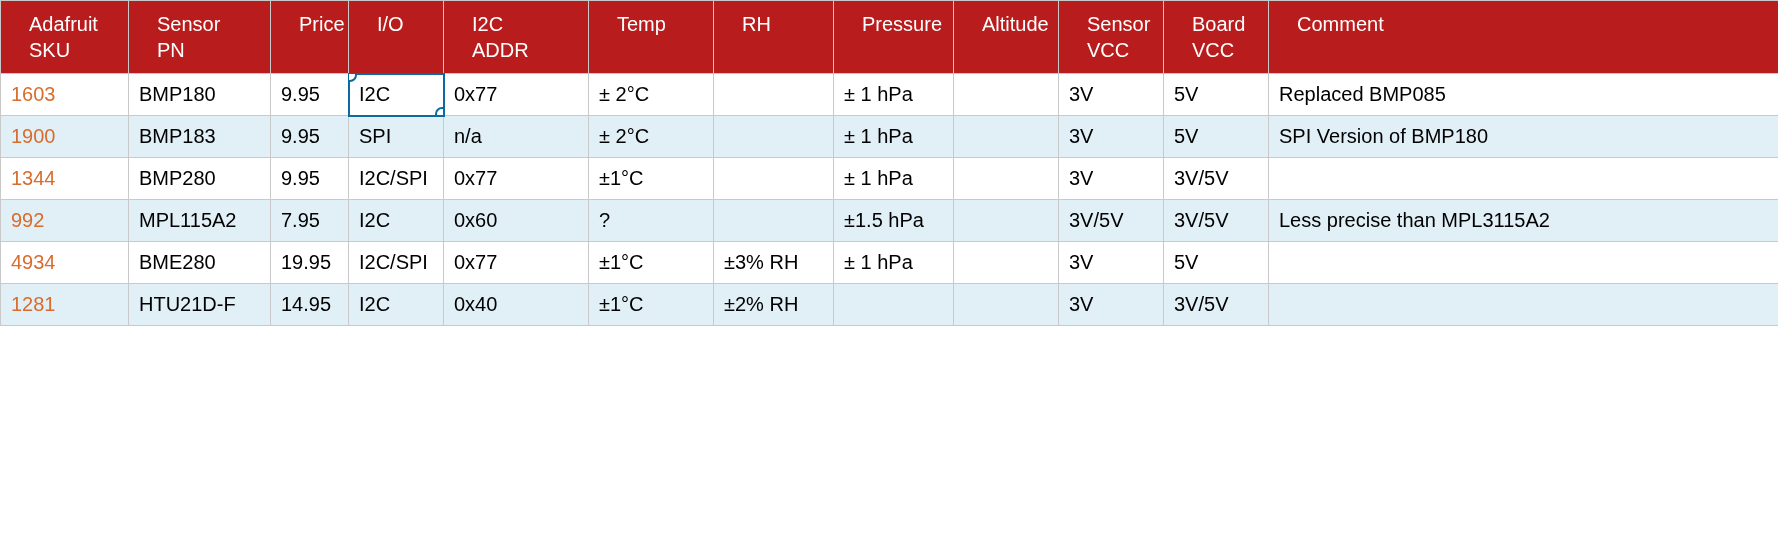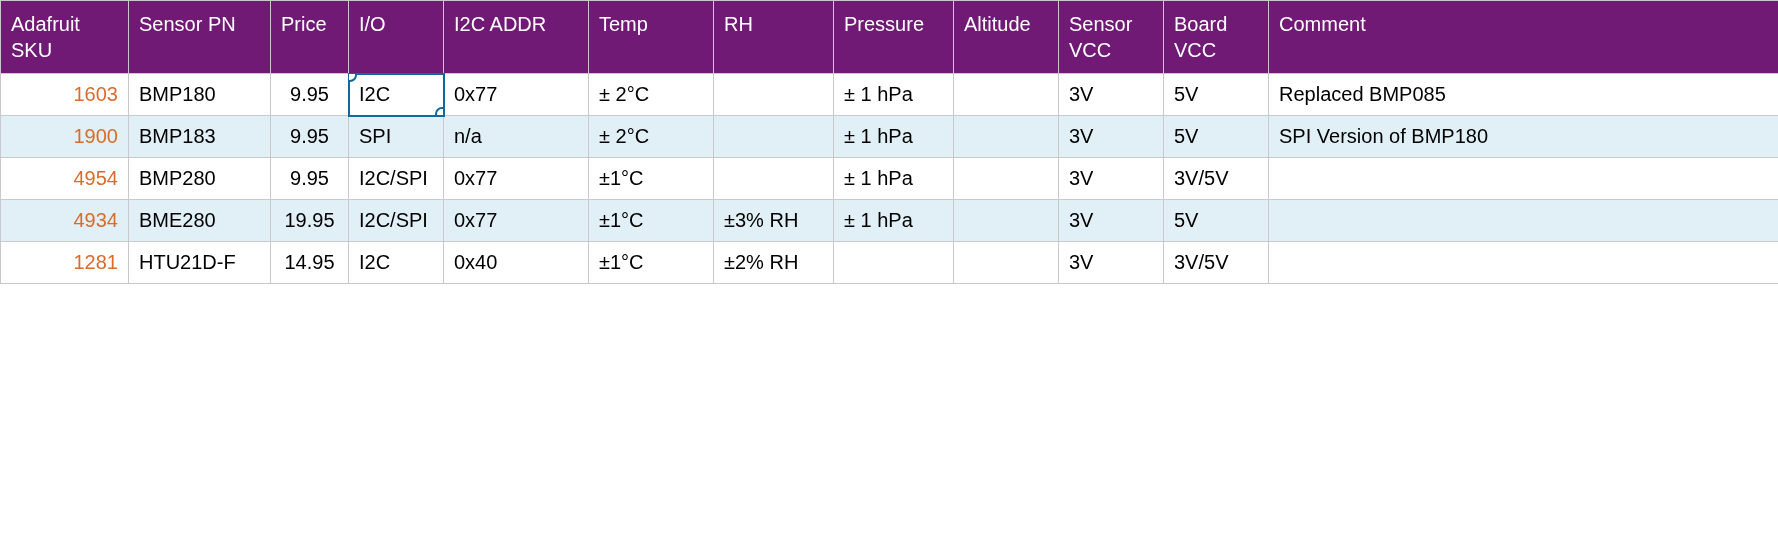--- a/index.html
+++ b/index.html
@@ -12,25 +12,25 @@
       font-size: 20px;
       background: #fff;
       padding: 0;
     }
     table {
       border-collapse: collapse;
       width: 1778px;
       table-layout: fixed;
     }
     th {
-      background: #701a75;
+      background: #b91c1c;
       color: #fff;
       text-align: left;
       font-weight: 400;
-      padding: 10px 10px;
+      padding: 10px 28px;
       border: 1px solid #c9c9c9;
       vertical-align: top;
       line-height: 1.3;
       margin-left: 20px;
     }
     td {
       padding: 8px 10px;
       border: 1px solid #c9c9c9;
       vertical-align: middle;
       color: #000;
@@ -39,25 +39,24 @@
       overflow: hidden;
     }
     tbody tr:nth-child(even) td {
       background: #e1eff6;
     }
     tbody tr:nth-child(odd) td {
       background: #ffffff;
     }
     td.sku {
       color: #d96c2c;
-      text-align: right;
       padding-right: 10px;
     }
     td.price {
-      text-align: center;
+      text-align: left;
       padding-right: 10px;
     }
     
     col.c-sku      { width: 128px; }
     col.c-pn       { width: 142px; }
     col.c-price    { width: 78px;  }
     col.c-io       { width: 95px;  }
     col.c-addr     { width: 145px; }
     col.c-temp     { width: 125px; }
     col.c-rh       { width: 120px; }
@@ -149,32 +148,46 @@
         <td>n/a</td>
         <td>± 2°C</td>
         <td></td>
         <td>± 1 hPa</td>
         <td></td>
         <td>3V</td>
         <td>5V</td>
         <td>SPI Version of BMP180</td>
       </tr>
       <tr>
-        <td class="sku">4954</td>
+        <td class="sku">1344</td>
         <td>BMP280</td>
         <td class="price">9.95</td>
         <td>I2C/SPI</td>
         <td>0x77</td>
         <td>±1°C</td>
         <td></td>
         <td>± 1 hPa</td>
         <td></td>
         <td>3V</td>
         <td>3V/5V</td>
         <td></td>
+      </tr>
+      <tr>
+        <td class="sku">992</td>
+        <td>MPL115A2</td>
+        <td class="price">7.95</td>
+        <td>I2C</td>
+        <td>0x60</td>
+        <td>?</td>
+        <td></td>
+        <td>±1.5 hPa</td>
+        <td></td>
+        <td>3V/5V</td>
+        <td>3V/5V</td>
+        <td>Less precise than MPL3115A2</td>
       </tr>
       <tr>
         <td class="sku">4934</td>
         <td>BME280</td>
         <td class="price">19.95</td>
         <td>I2C/SPI</td>
         <td>0x77</td>
         <td>±1°C</td>
         <td>±3% RH</td>
         <td>± 1 hPa</td>

